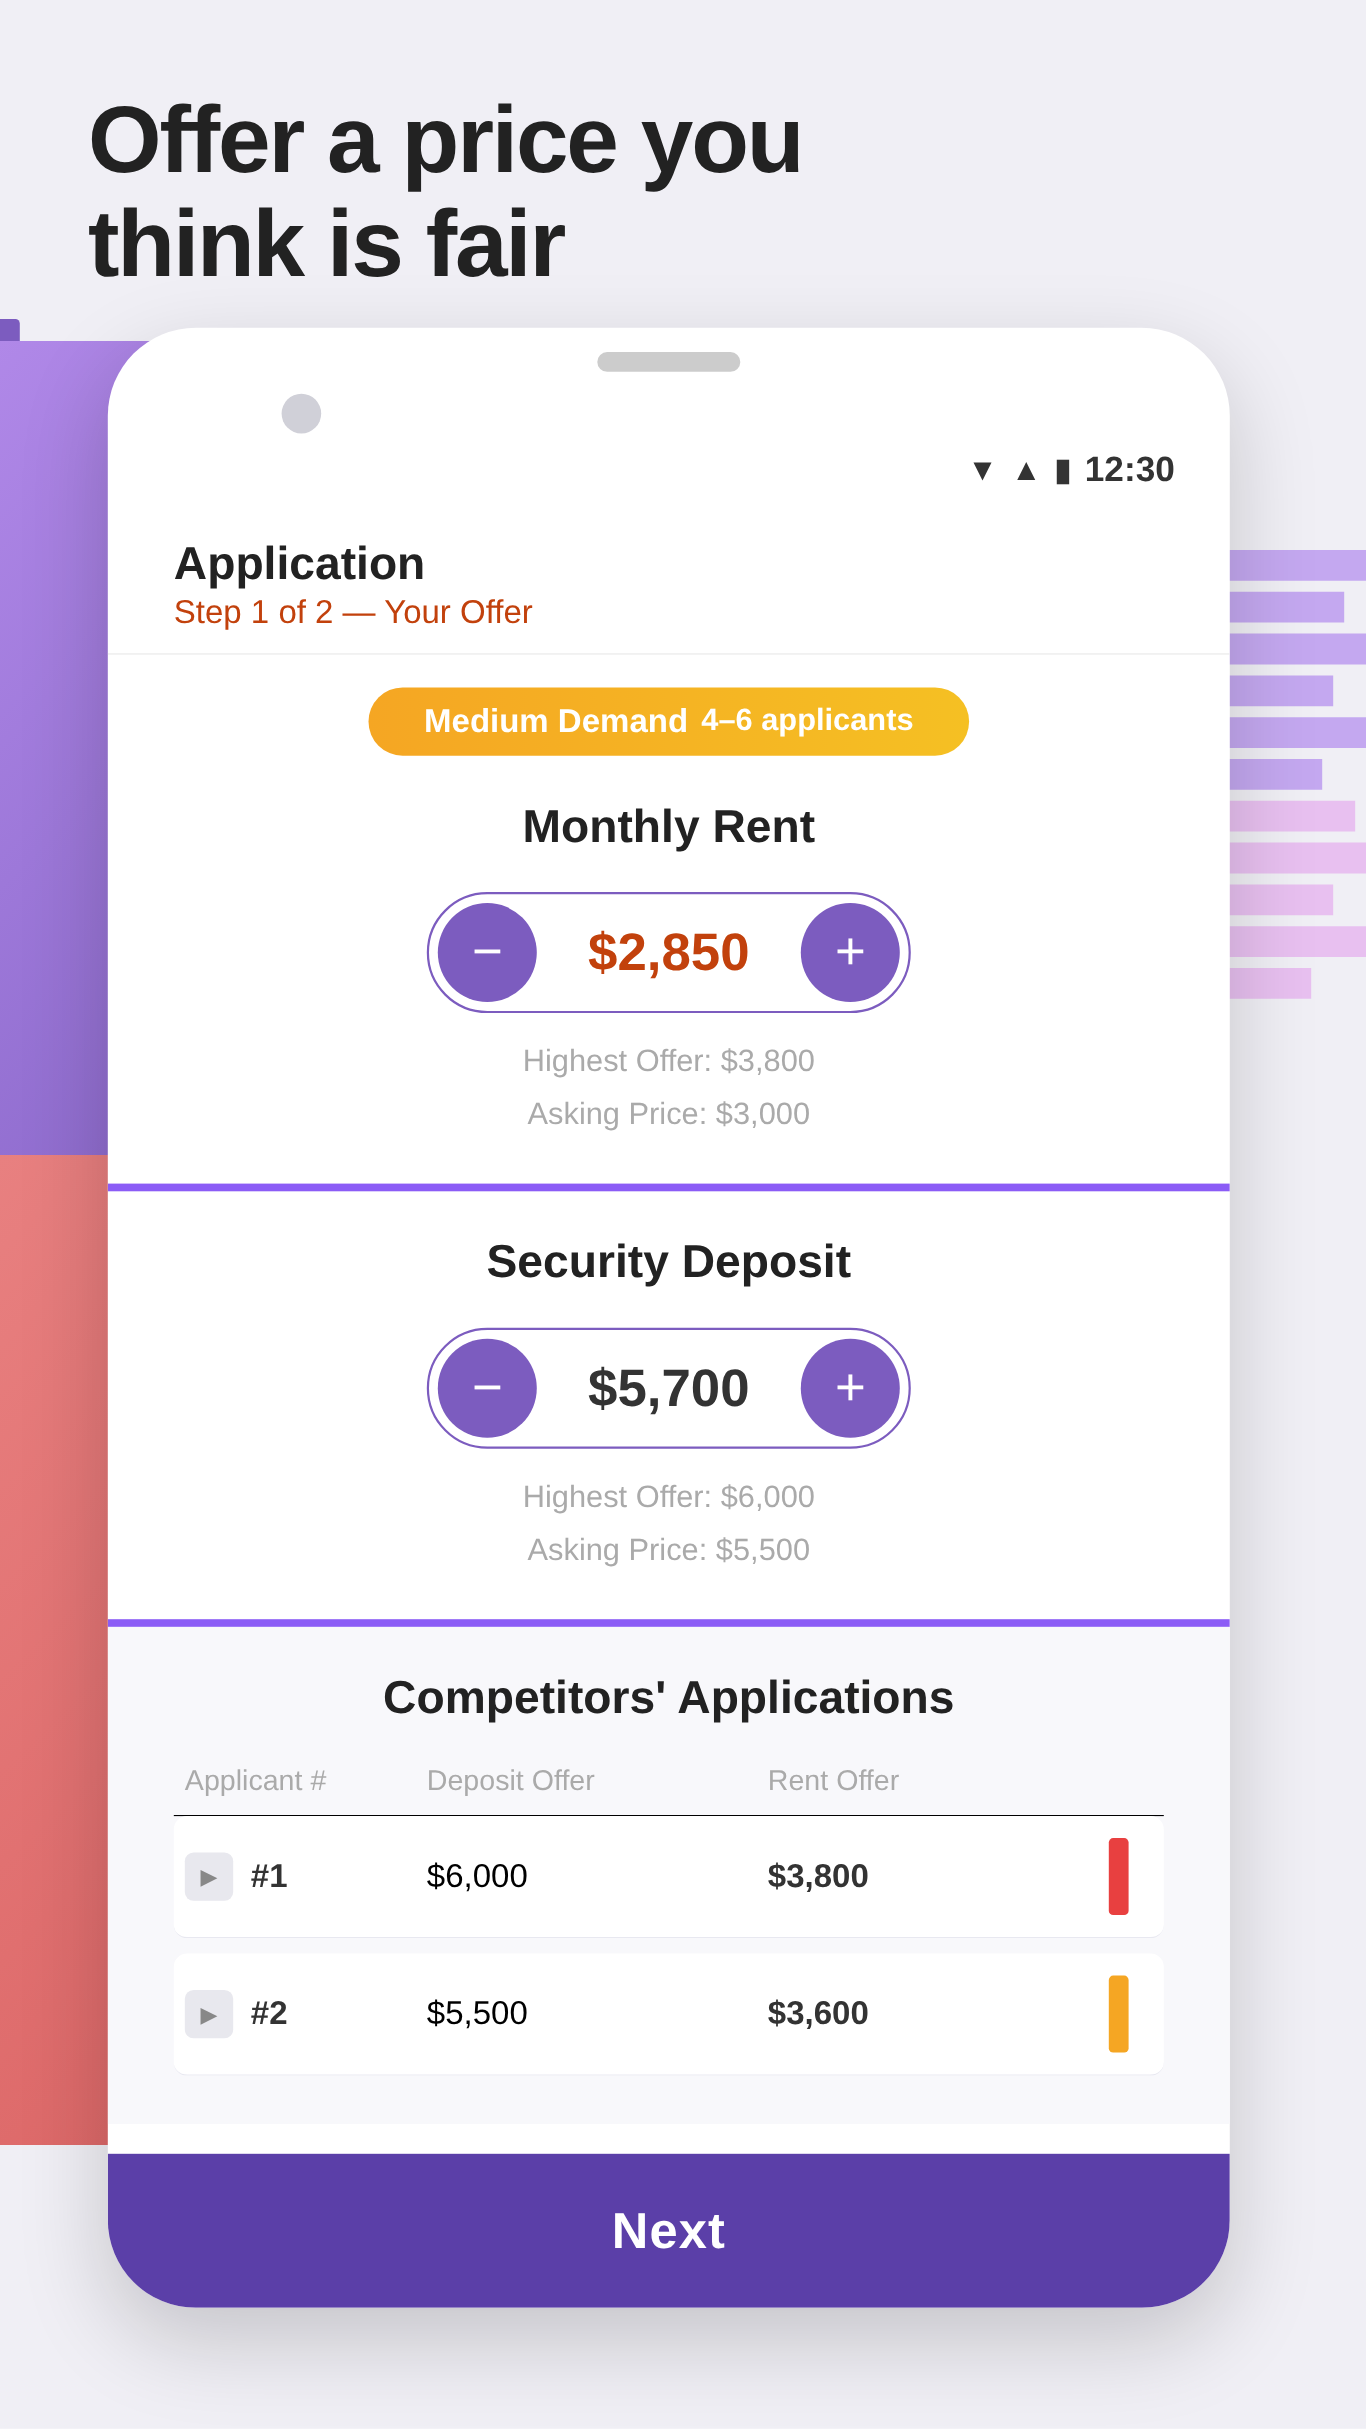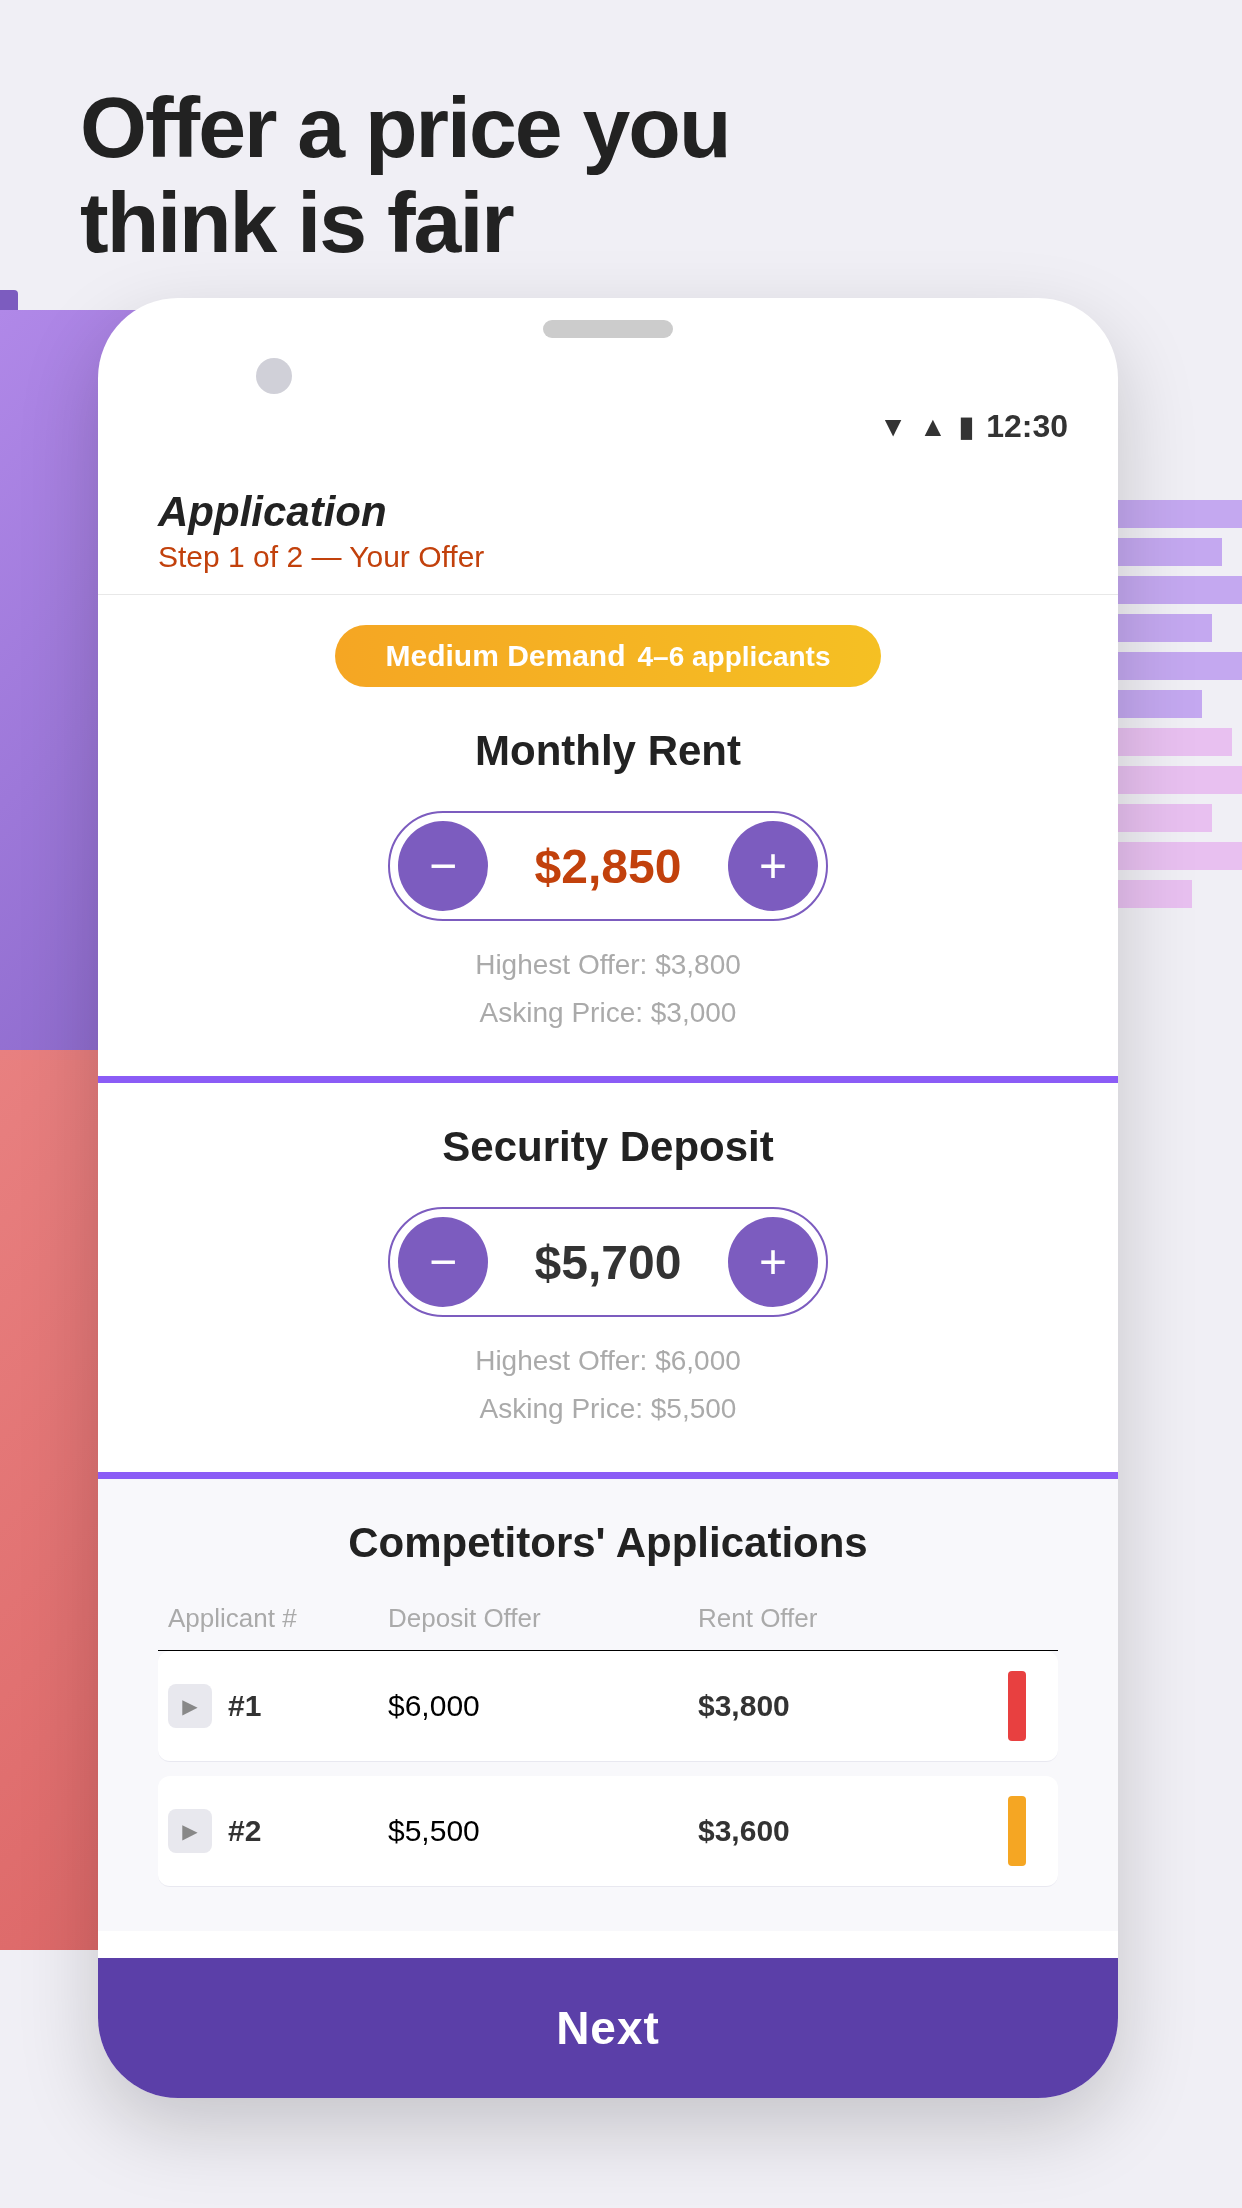--- a/index.html
+++ b/index.html
@@ -155,21 +155,20 @@
     
     .app-header {
       padding: 30px 60px 20px;
       border-bottom: 1px solid #e8e8e8;
     }
 
     .app-header-title {
       font-size: 42px;
       font-weight: 700;
       color: #222;
-      font-style: italic;
     }
 
     .app-header-subtitle {
       font-size: 30px;
       color: #c2410c;
       margin-top: 4px;
     }
 
     
     .demand-badge-wrap {
@@ -179,21 +178,21 @@
     }
 
     .demand-badge {
       background: linear-gradient(90deg, #f5a623, #f5c023);
       color: #fff;
       font-size: 30px;
       font-weight: 700;
       padding: 14px 50px;
       border-radius: 40px;
       display: flex;
-      align-items: flex-end;
+      align-items: flex-start;
       gap: 12px;
     }
 
     .demand-badge-sub {
       font-weight: 700;
       font-size: 28px;
     }
 
     
     .section {

